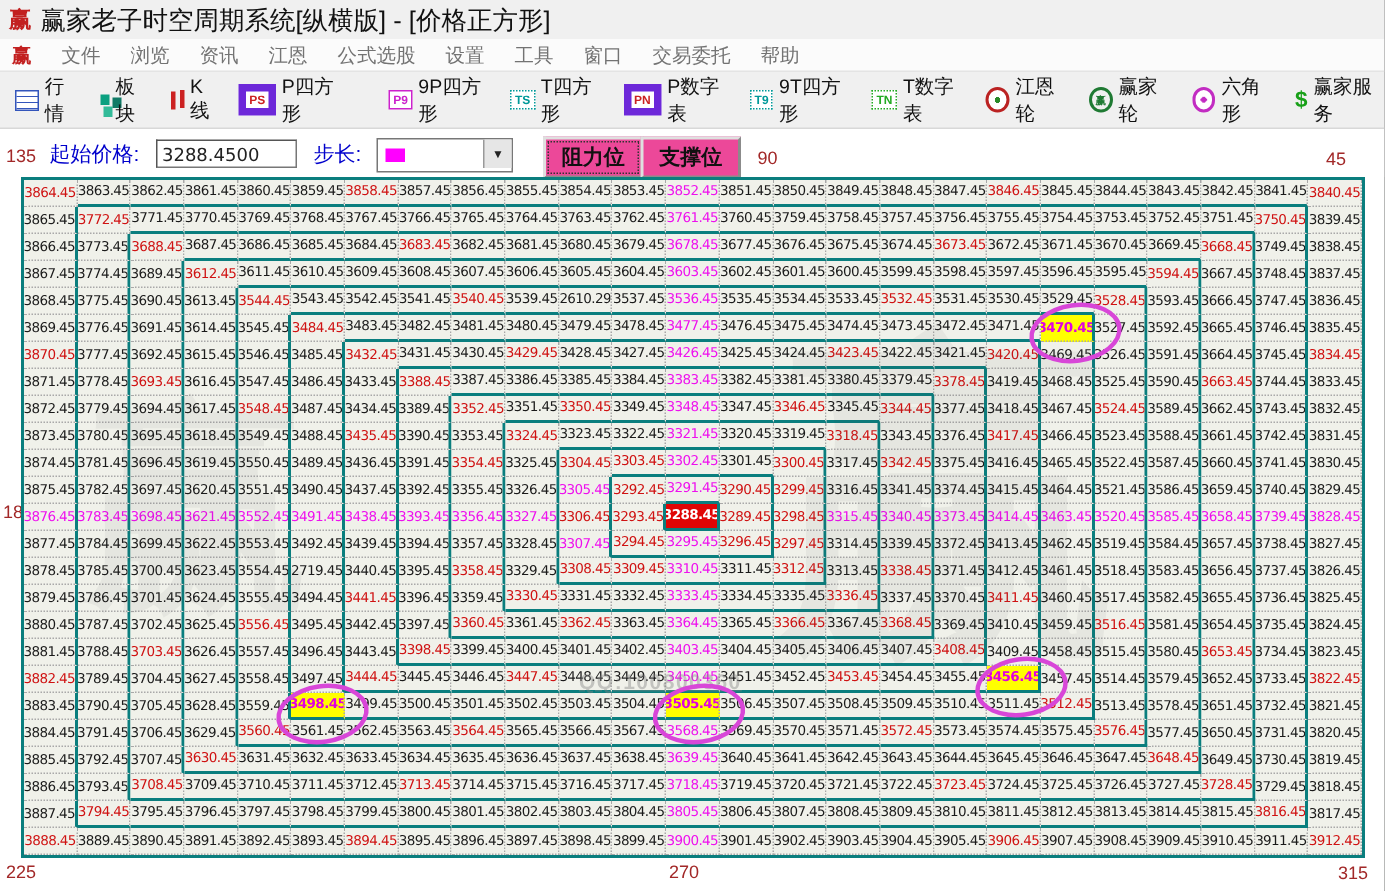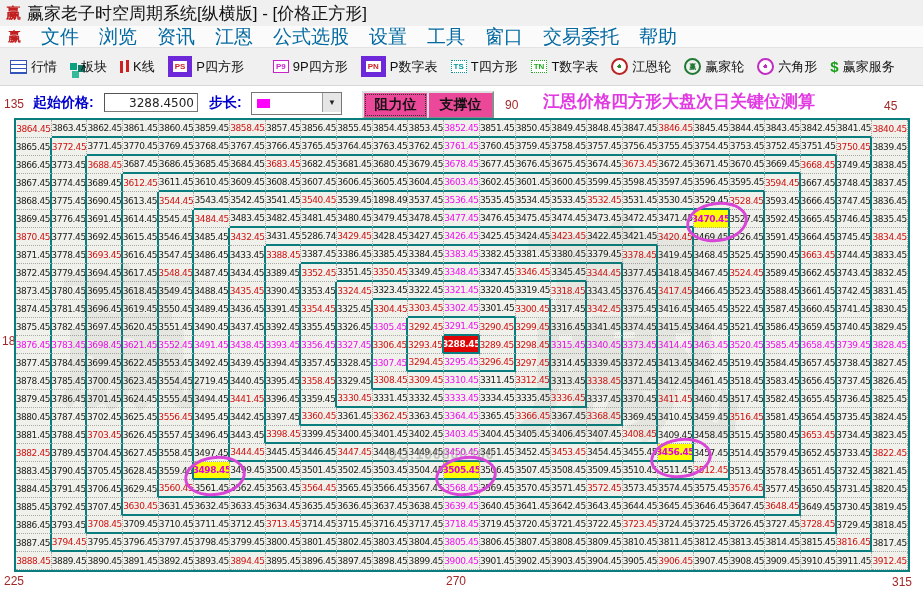--- a/index.html
+++ b/index.html
@@ -7,21 +7,21 @@
        font-family:"Liberation Sans","DejaVu Sans",sans-serif;}
   
   .titlebar{position:absolute;left:0;top:0;width:923px;height:26px;background:#f0f0f0;
             display:flex;align-items:center;gap:6px;padding-left:6px;box-sizing:border-box;}
   .app-logo{color:#c22020;font-weight:bold;font-size:15px;}
   .title-text{font-size:17px;color:#111;}
   .menubar{position:absolute;left:0;top:26px;width:923px;height:22px;background:#fbfbfb;
            display:flex;align-items:center;gap:20px;padding-left:8px;box-sizing:border-box;
            border-bottom:1px solid #e4e4e4;}
   .menubar .logo2{color:#c22020;font-weight:bold;font-size:13px;}
-  .mitem{font-size:19px;color:#0369a1;cursor:default;}
+  .mitem{font-size:13px;color:#737373;cursor:default;}
   .toolbar{position:absolute;left:0;top:48px;width:923px;height:38px;background:#f0f0f0;
            border-bottom:1px solid #d8d8d8;display:flex;align-items:center;gap:13px;
            padding-left:10px;box-sizing:border-box;}
   .titem{display:flex;align-items:center;gap:4px;font-size:13px;color:#111;}
   .ticon{display:inline-flex;align-items:center;justify-content:center;}
   .ti-box{font-weight:bold;font-size:8px;line-height:11px;padding:0 2px;background:#fff;}
   .ti-ps,.ti-pn{border:5px solid #6d28d9;color:#c22;}
   .ti-p9{border:1px solid #c2c;color:#c2c;margin-left:16px;}
   .ti-ts,.ti-t9{border:1px dotted #099;color:#099;}
   .ti-tn{border:1px dotted #2a2;color:#2a2;}
@@ -31,24 +31,24 @@
   .ti-kline{width:3px;height:12px;background:#c22;box-shadow:6px -1px 0 #c22;margin-right:6px;}
   .ti-wheel{width:13px;height:13px;border-radius:50%;border:2px solid #b22;
             background:radial-gradient(circle,#2a8a2a 0 2px,#fff 2px);}
   .ti-bwheel{width:13px;height:13px;border-radius:50%;border:2px solid #1f7a33;color:#1f7a33;
              font-size:7px;font-weight:bold;}
   .ti-hex{width:13px;height:13px;border-radius:50%;border:2px solid #c22cc2;
           background:radial-gradient(circle,#c22cc2 0 2px,#fff 2px);}
   .ti-dollar{color:#18a018;font-weight:bold;font-size:15px;}
   
   .controlbar{position:absolute;left:0;top:86px;width:923px;height:32px;background:#fff;}
-  .blue-label{position:absolute;font-size:14px;font-weight:bold;color:#0000cc;text-align:right;}
+  .blue-label{position:absolute;font-size:14px;font-weight:normal;color:#0000cc;text-align:right;}
   .price-input{position:absolute;left:104px;top:7px;width:86px;height:17px;border:1px solid #777;
                border-top-color:#555;border-left-color:#555;font-size:12px;color:#222;padding:0 3px;
-               font-family:"DejaVu Sans",sans-serif;text-align:right;}
+               font-family:"DejaVu Sans",sans-serif;}
   .combo{position:absolute;left:251px;top:6px;width:89px;height:21px;border:1px solid #777;background:#fff;}
   .combo .swatch{position:absolute;left:5px;top:6px;width:13px;height:9px;background:#ff00ff;}
   .combo .drop{position:absolute;right:0;top:0;width:18px;height:19px;background:#e6e6e6;
                border-left:1px solid #999;font-size:8px;color:#222;display:flex;align-items:center;justify-content:center;}
   .pushbtn{position:absolute;top:5px;width:63px;height:24px;background:#ec4899;
            border:2px outset #dfdfdf;font-size:14px;font-weight:bold;color:#111;
            display:flex;align-items:center;justify-content:center;font-family:"Liberation Sans",sans-serif;}
   .pushbtn.focused{outline:1px dotted #333;outline-offset:-4px;}
   .angle-label{position:absolute;font-size:12px;color:#a22828;}
   .main-heading{position:absolute;left:543px;top:4px;font-size:17px;font-weight:bold;color:#e23ae2;}
@@ -111,26 +111,30 @@
       </div>
       <div class="titem">
         <span class="ticon ti-ps ti-box">PS</span>
         <span>P四方形</span>
       </div>
       <div class="titem">
         <span class="ticon ti-p9 ti-box">P9</span>
         <span>9P四方形</span>
       </div>
       <div class="titem">
+        <span class="ticon ti-ts ti-box">TS</span>
+        <span>T四方形</span>
+      </div>
+      <div class="titem">
         <span class="ticon ti-pn ti-box">PN</span>
         <span>P数字表</span>
       </div>
       <div class="titem">
-        <span class="ticon ti-ts ti-box">TS</span>
-        <span>T四方形</span>
+        <span class="ticon ti-t9 ti-box">T9</span>
+        <span>9T四方形</span>
       </div>
       <div class="titem">
         <span class="ticon ti-tn ti-box">TN</span>
         <span>T数字表</span>
       </div>
       <div class="titem">
         <span class="ticon ti-wheel"></span>
         <span>江恩轮</span>
       </div>
       <div class="titem">
@@ -150,21 +154,20 @@
   <div class="controlbar">
     <span class="blue-label" style="left:33px;top:8px">起始价格:</span>
     <input class="price-input" value="3288.4500" style="">
     <span class="blue-label" style="left:209px;top:8px">步长:</span>
     <div class="combo">
       <span class="swatch"></span>
       <span class="drop">▼</span>
     </div>
     <div class="pushbtn focused" style="left:362px">阻力位</div>
     <div class="pushbtn" style="left:427px">支撑位</div>
-    <span class="main-heading">江恩价格四方形大盘次日关键位测算</span>
   </div>
 
   <span class="angle-label" style="left:4px;top:97px">135</span>
   <span class="angle-label" style="left:505px;top:98px">90</span>
   <span class="angle-label" style="left:884px;top:99px">45</span>
   <span class="angle-label" style="left:2px;top:334px">180</span>
   <span class="angle-label" style="left:4px;top:574px">225</span>
   <span class="angle-label" style="left:446px;top:574px">270</span>
   <span class="angle-label" style="left:892px;top:575px">315</span>
 
@@ -275,21 +278,21 @@
       <div class="cell s-k bR">3868.45</div>
       <div class="cell s-k bR">3775.45</div>
       <div class="cell s-k bR">3690.45</div>
       <div class="cell s-k bR">3613.45</div>
       <div class="cell s-r">3544.45</div>
       <div class="cell s-k bB">3543.45</div>
       <div class="cell s-k bB">3542.45</div>
       <div class="cell s-k bB">3541.45</div>
       <div class="cell s-r bB">3540.45</div>
       <div class="cell s-k bB">3539.45</div>
-      <div class="cell s-k bB">1898.49</div>
+      <div class="cell s-k bB">2610.29</div>
       <div class="cell s-k bB">3537.45</div>
       <div class="cell s-m bB">3536.45</div>
       <div class="cell s-k bB">3535.45</div>
       <div class="cell s-k bB">3534.45</div>
       <div class="cell s-k bB">3533.45</div>
       <div class="cell s-r bB">3532.45</div>
       <div class="cell s-k bB">3531.45</div>
       <div class="cell s-k bB">3530.45</div>
       <div class="cell s-k bB">3529.45</div>
       <div class="cell s-r bR">3528.45</div>
@@ -323,21 +326,21 @@
       <div class="cell s-k bR">3746.45</div>
       <div class="cell s-k">3835.45</div>
       <div class="cell s-r bR">3870.45</div>
       <div class="cell s-k bR">3777.45</div>
       <div class="cell s-k bR">3692.45</div>
       <div class="cell s-k bR">3615.45</div>
       <div class="cell s-k bR">3546.45</div>
       <div class="cell s-k bR">3485.45</div>
       <div class="cell s-r">3432.45</div>
       <div class="cell s-k bB">3431.45</div>
-      <div class="cell s-k bB">5286.74</div>
+      <div class="cell s-k bB">3430.45</div>
       <div class="cell s-r bB">3429.45</div>
       <div class="cell s-k bB">3428.45</div>
       <div class="cell s-k bB">3427.45</div>
       <div class="cell s-m bB">3426.45</div>
       <div class="cell s-k bB">3425.45</div>
       <div class="cell s-k bB">3424.45</div>
       <div class="cell s-r bB">3423.45</div>
       <div class="cell s-k bB">3422.45</div>
       <div class="cell s-k bB">3421.45</div>
       <div class="cell s-r bR">3420.45</div>

